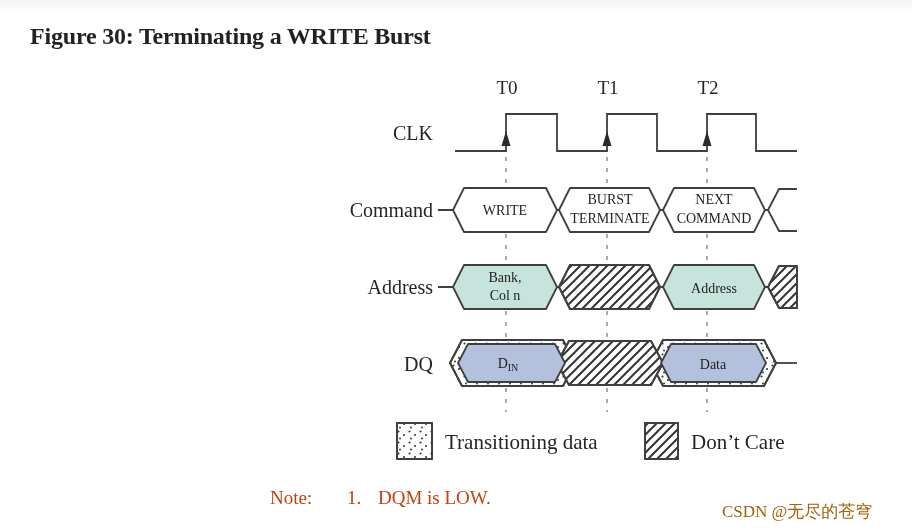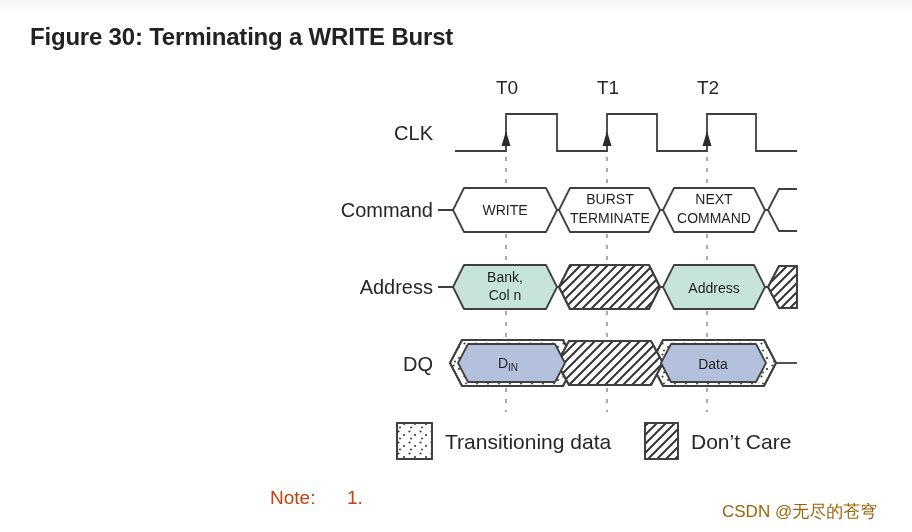--- a/index.html
+++ b/index.html
@@ -1,18 +1,18 @@
 <!DOCTYPE html>
 <html><head>
 <meta charset="utf-8">
 <style>
   html,body{margin:0;padding:0;background:#e8e8e8;}
   .page{
     position:relative;width:912px;height:532px;background:#ffffff;
-    font-family:Liberation Sans, sans-serif;overflow:hidden;margin:0 auto;
+    font-family:Liberation Serif, serif;overflow:hidden;margin:0 auto;
   }
   .top-strip{position:absolute;top:0;left:0;right:0;height:14px;
     background:linear-gradient(#f3f4f6,#ffffff);}
   .fig-title{
     position:absolute;left:30px;top:23px;font-size:24px;font-weight:bold;
     color:#242122;letter-spacing:-0.2px;white-space:nowrap;
   }
   .diagram-svg{position:absolute;left:0;top:0;width:912px;height:532px;}
   
   .wire{fill:none;stroke:#3f3f3f;stroke-width:1.8;}
@@ -127,16 +127,17 @@
       <text class="legtxt" x="445" y="449">Transitioning data</text>
       <rect class="shape" x="645" y="423" width="33" height="36" stroke-width="1.5"></rect>
       <rect class="patfill" x="645" y="423" width="33" height="36" fill="url(#pHatch)" stroke-width="1.5"></rect>
       <text class="legtxt" x="691" y="449">Don’t Care</text>
     </g>
   </svg>
 
   <div class="note-line">
     <span class="note-label">Note:</span>
     <span class="note-number">1.</span>
+    <span class="note-text">DQM is LOW.</span>
   </div>
 
   <div class="watermark">CSDN @无尽的苍穹</div>
 </div>
 
 </body></html>

